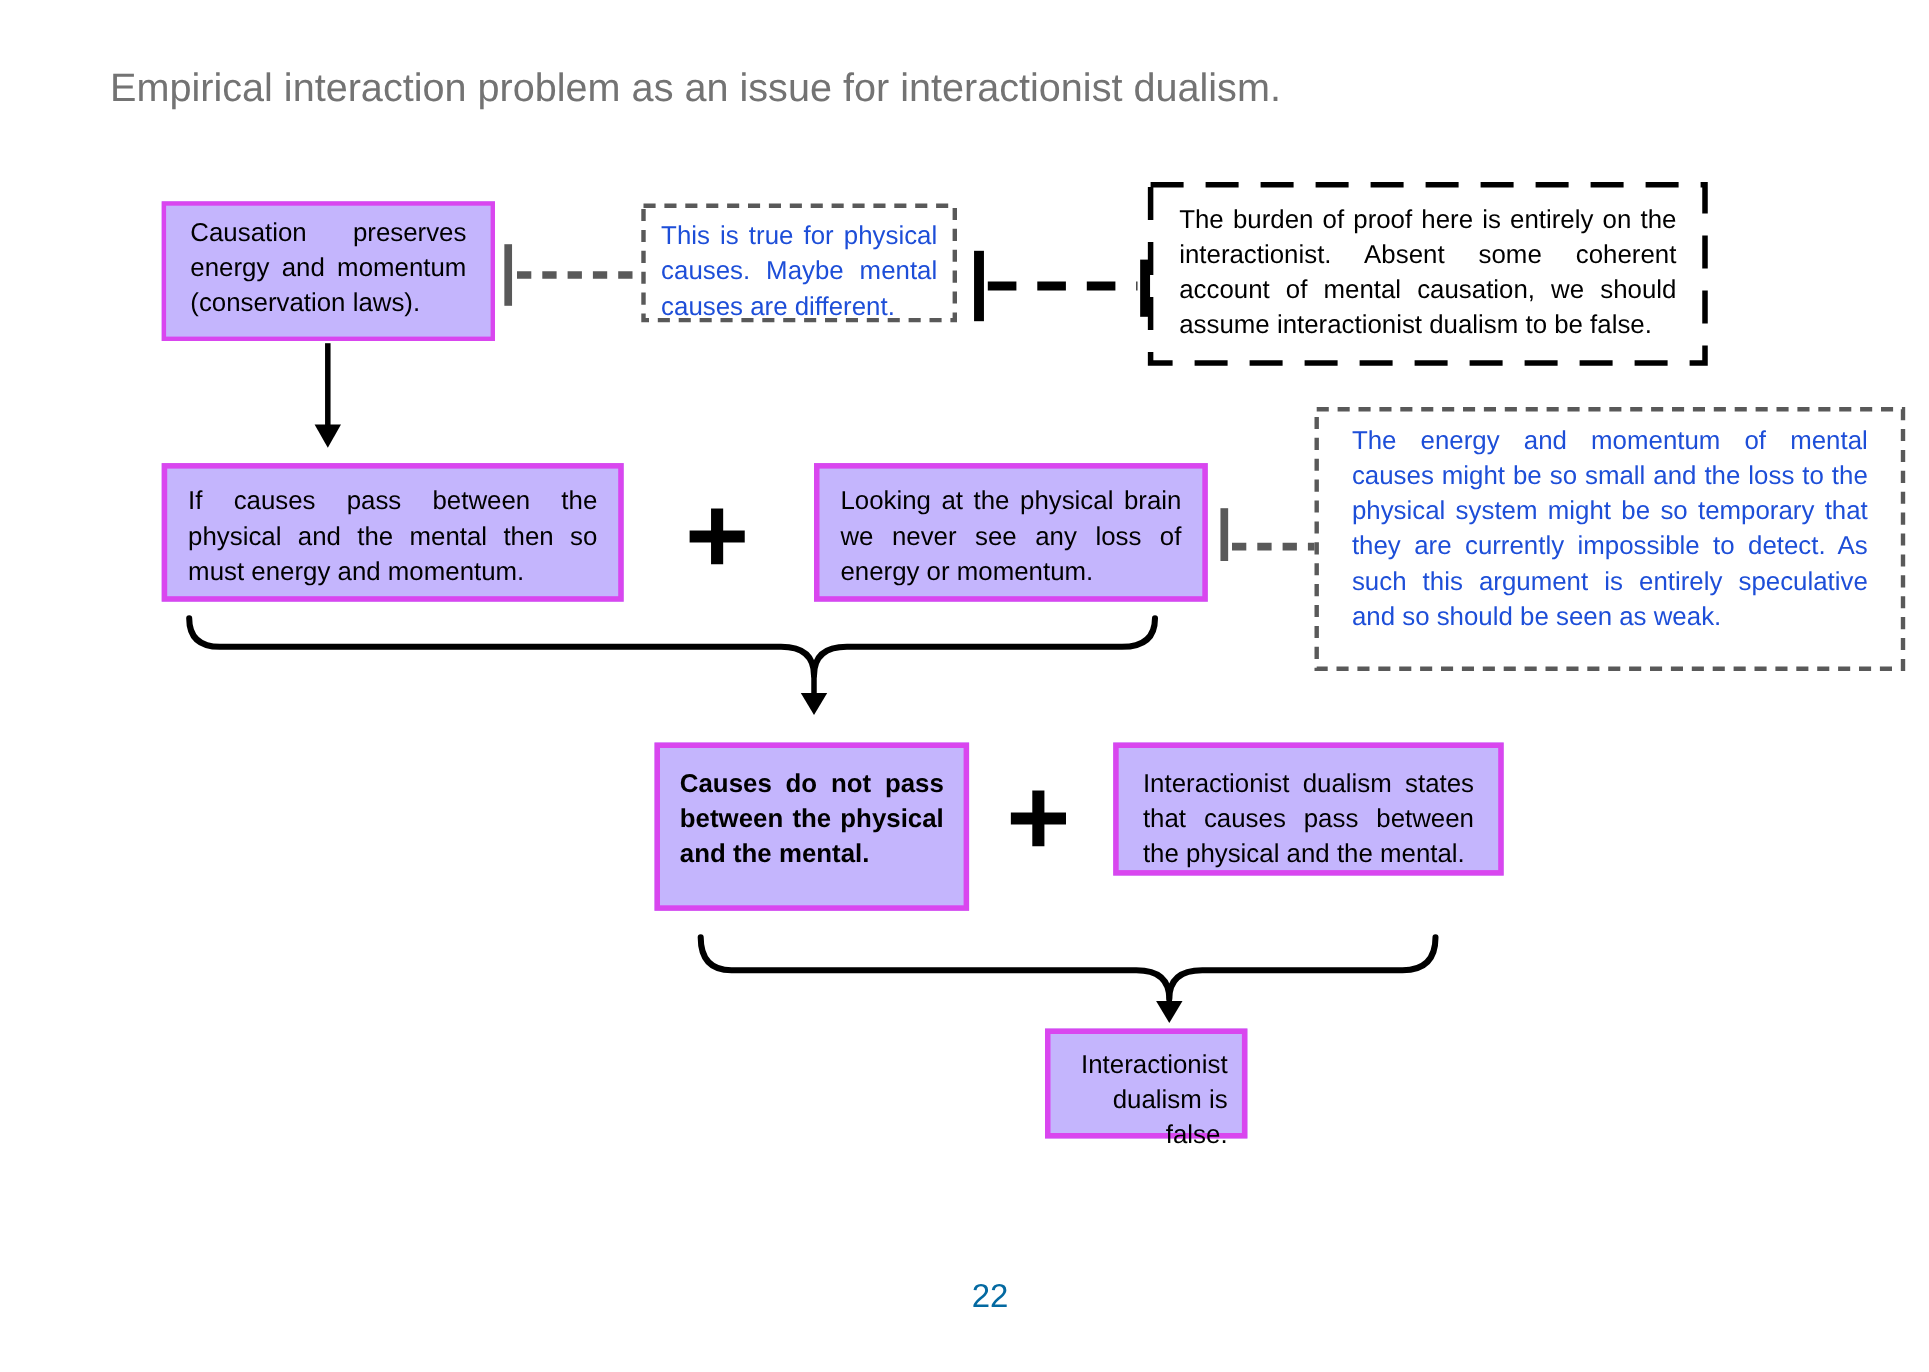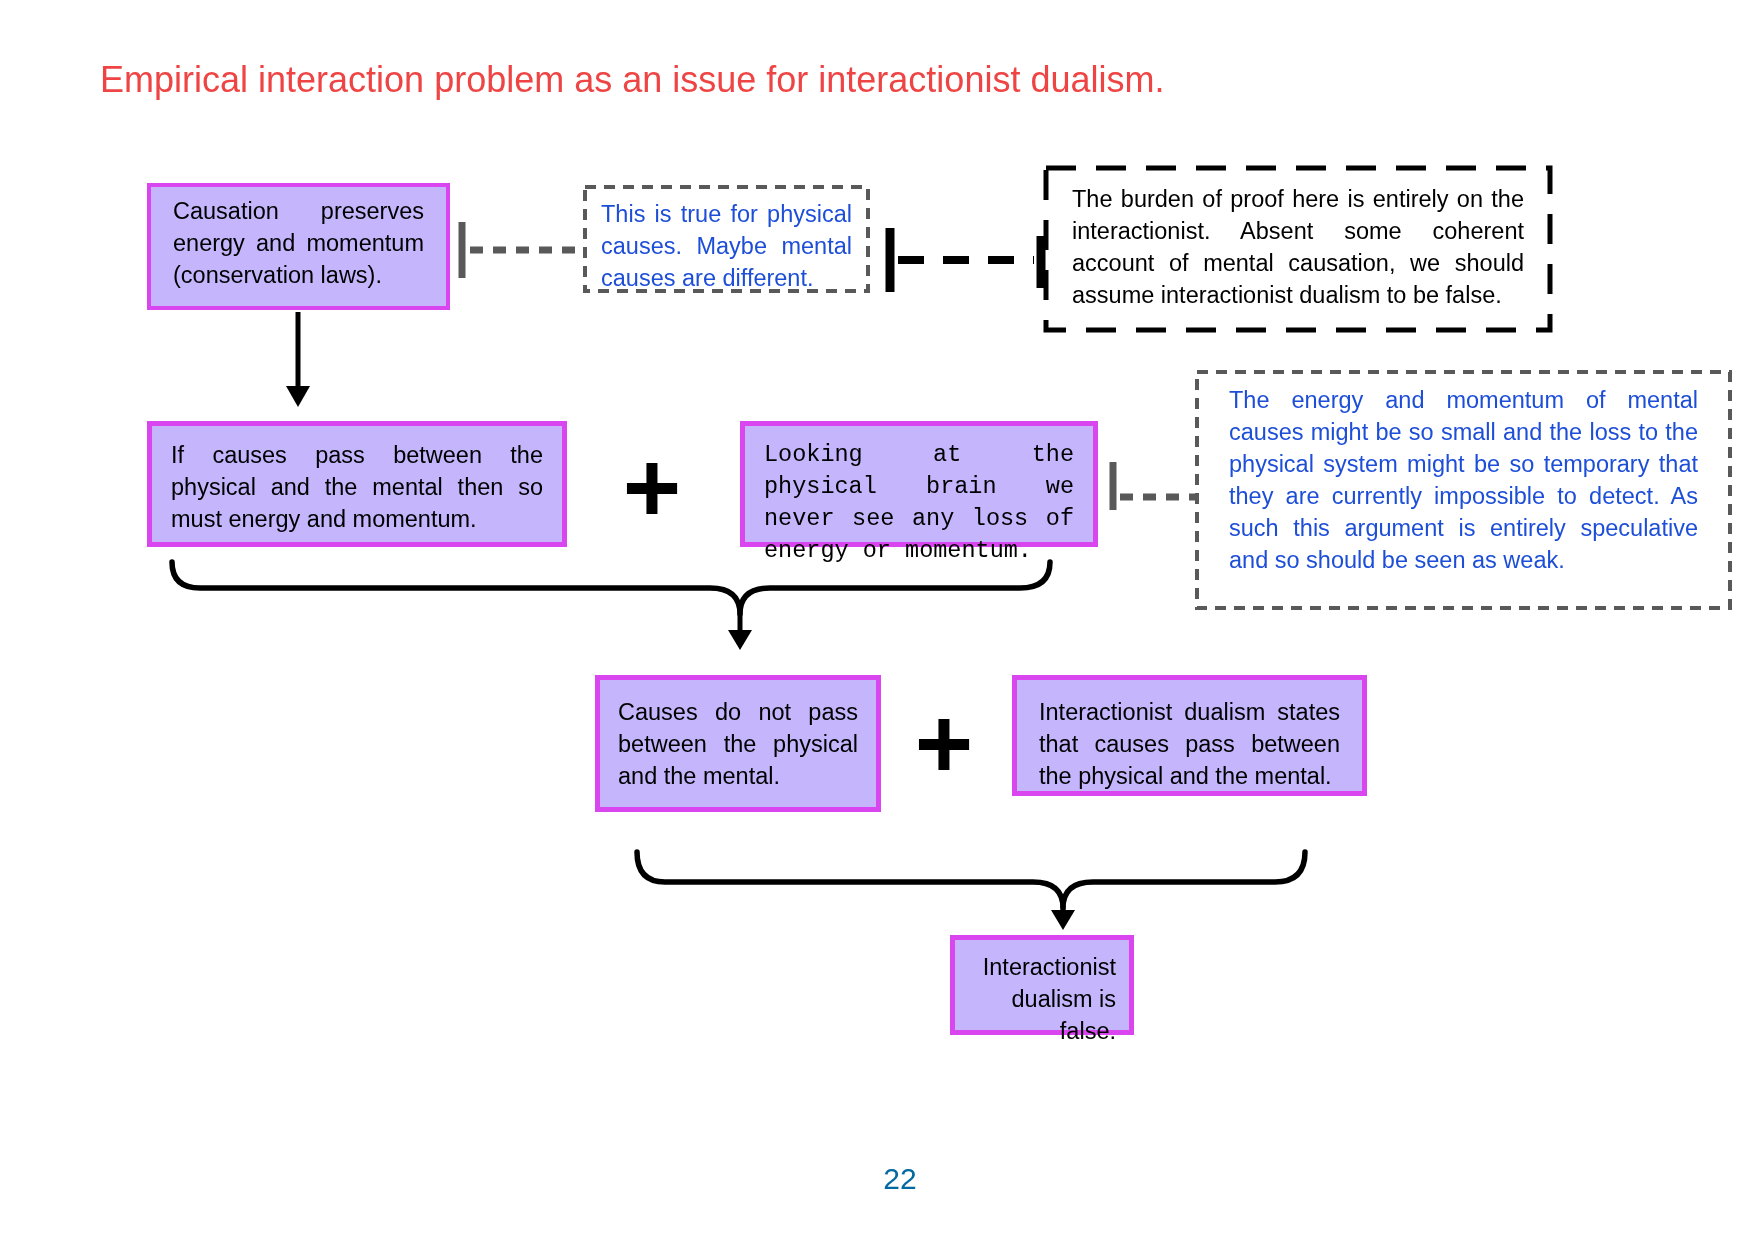--- a/index.html
+++ b/index.html
@@ -6,21 +6,21 @@
   .canvas{
     position:relative;
     width:1754px;height:1247px;
     background:#ffffff;
     font-family:"Liberation Sans","DejaVu Sans",sans-serif;
     color:#000;
     overflow:hidden;
   }
   .title{
     position:absolute;left:100px;top:58px;
-    font-size:36px;line-height:44px;color:#ef4444;
+    font-size:36px;line-height:44px;color:#737373;
     white-space:nowrap;letter-spacing:0px;
   }
   .box{
     position:absolute;box-sizing:border-box;
     background:#c4b5fd;border:5px solid #d946ef;
     font-size:23.5px;line-height:32px;
     text-align:justify;
   }
   .box.thin{border-width:4px;}
   .notebox{
@@ -92,25 +92,25 @@
   <div class="box thin" style="left:147px;top:183px;width:303px;height:127px;padding:8px 22px 0;">Causation preserves energy and momentum (conservation laws).</div>
 
   <div class="notebox gray" style="left:583px;top:186px;width:287px;height:106px;padding:12px 18px 0;">This is true for physical causes. Maybe mental causes are different.</div>
 
   <div class="notebox" style="left:1043px;top:165px;width:510px;height:168px;padding:18px 29px 0;">The burden of proof here is entirely on the interactionist. Absent some coherent account of mental causation, we should assume interactionist dualism to be false.</div>
 
   <div class="box" style="left:147px;top:421px;width:420px;height:126px;padding:13px 19px 0;">If causes pass between the physical and the mental then so must energy and momentum.</div>
 
   <div class="plus" style="left:612px;top:437px;">+</div>
 
-  <div class="box" style="left:740px;top:421px;width:358px;height:126px;padding:13px 19px 12px;font-family:Liberation Mono, monospace;">Looking at the physical brain we never see any loss of energy or momentum.</div>
+  <div class="box" style="left:740px;top:421px;width:358px;height:126px;padding:13px 19px 12px;">Looking at the physical brain we never see any loss of energy or momentum.</div>
 
   <div class="notebox gray" style="left:1195px;top:370px;width:537px;height:240px;padding:14px 34px 0;">The energy and momentum of mental causes might be so small and the loss to the physical system might be so temporary that they are currently impossible to detect. As such this argument is entirely speculative and so should be seen as weak.</div>
 
-  <div class="box" style="left:595px;top:675px;width:286px;height:137px;padding:16px 18px 0;">Causes do not pass between the physical and the mental.</div>
+  <div class="box" style="left:595px;top:675px;width:286px;height:153px;padding:16px 18px 0;font-weight:bold;">Causes do not pass between the physical and the mental.</div>
 
   <div class="plus" style="left:904px;top:693px;">+</div>
 
   <div class="box" style="left:1012px;top:675px;width:355px;height:121px;padding:16px 22px 0;">Interactionist dualism states that causes pass between the physical and the mental.</div>
 
   <div class="box" style="left:950px;top:935px;width:184px;height:100px;padding:11px 13px 0;text-align:right;">Interactionist dualism is false.</div>
 
   <div class="pagenum">22</div>
 
 </div>

